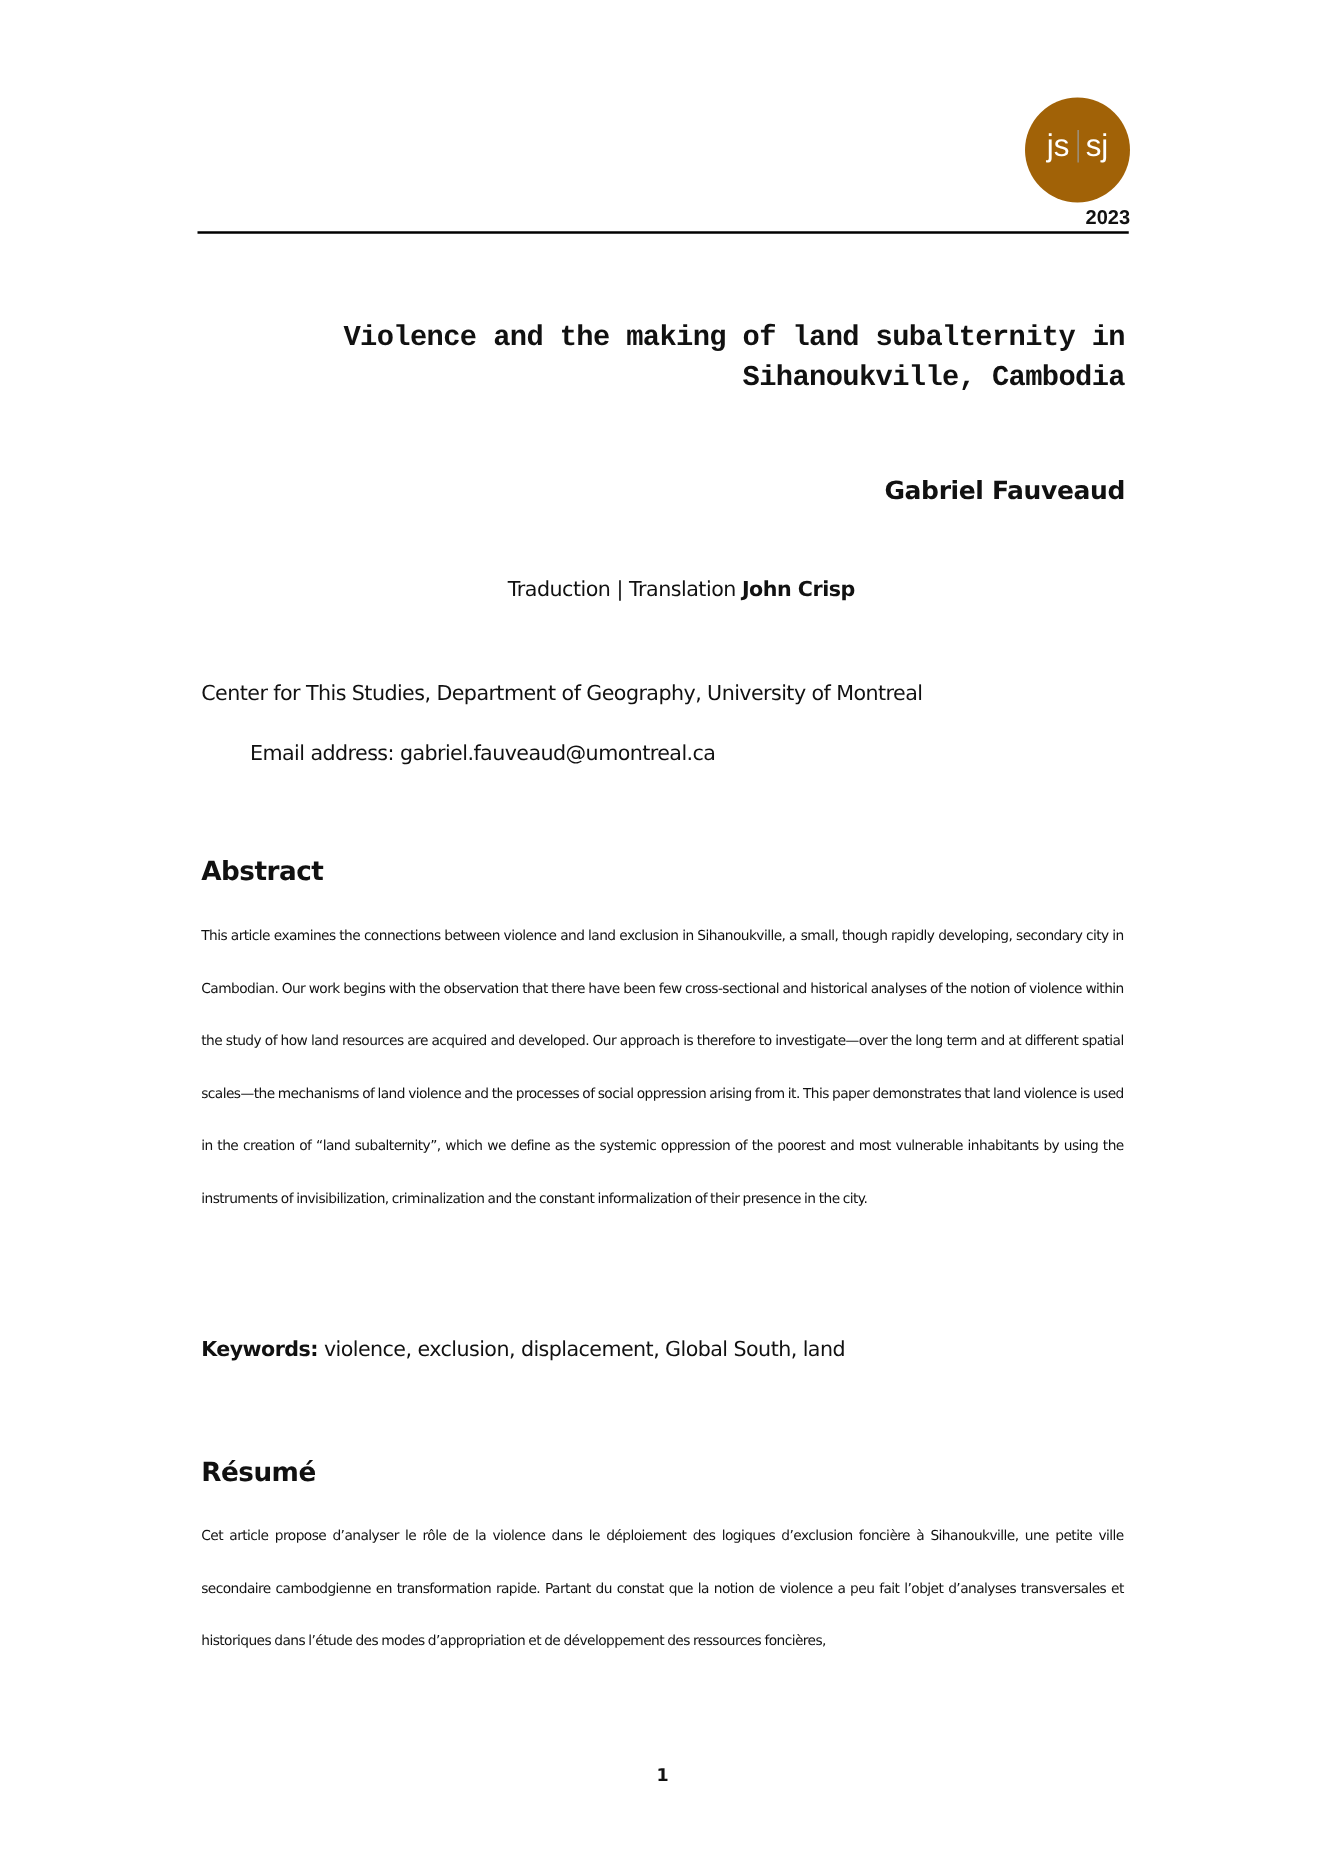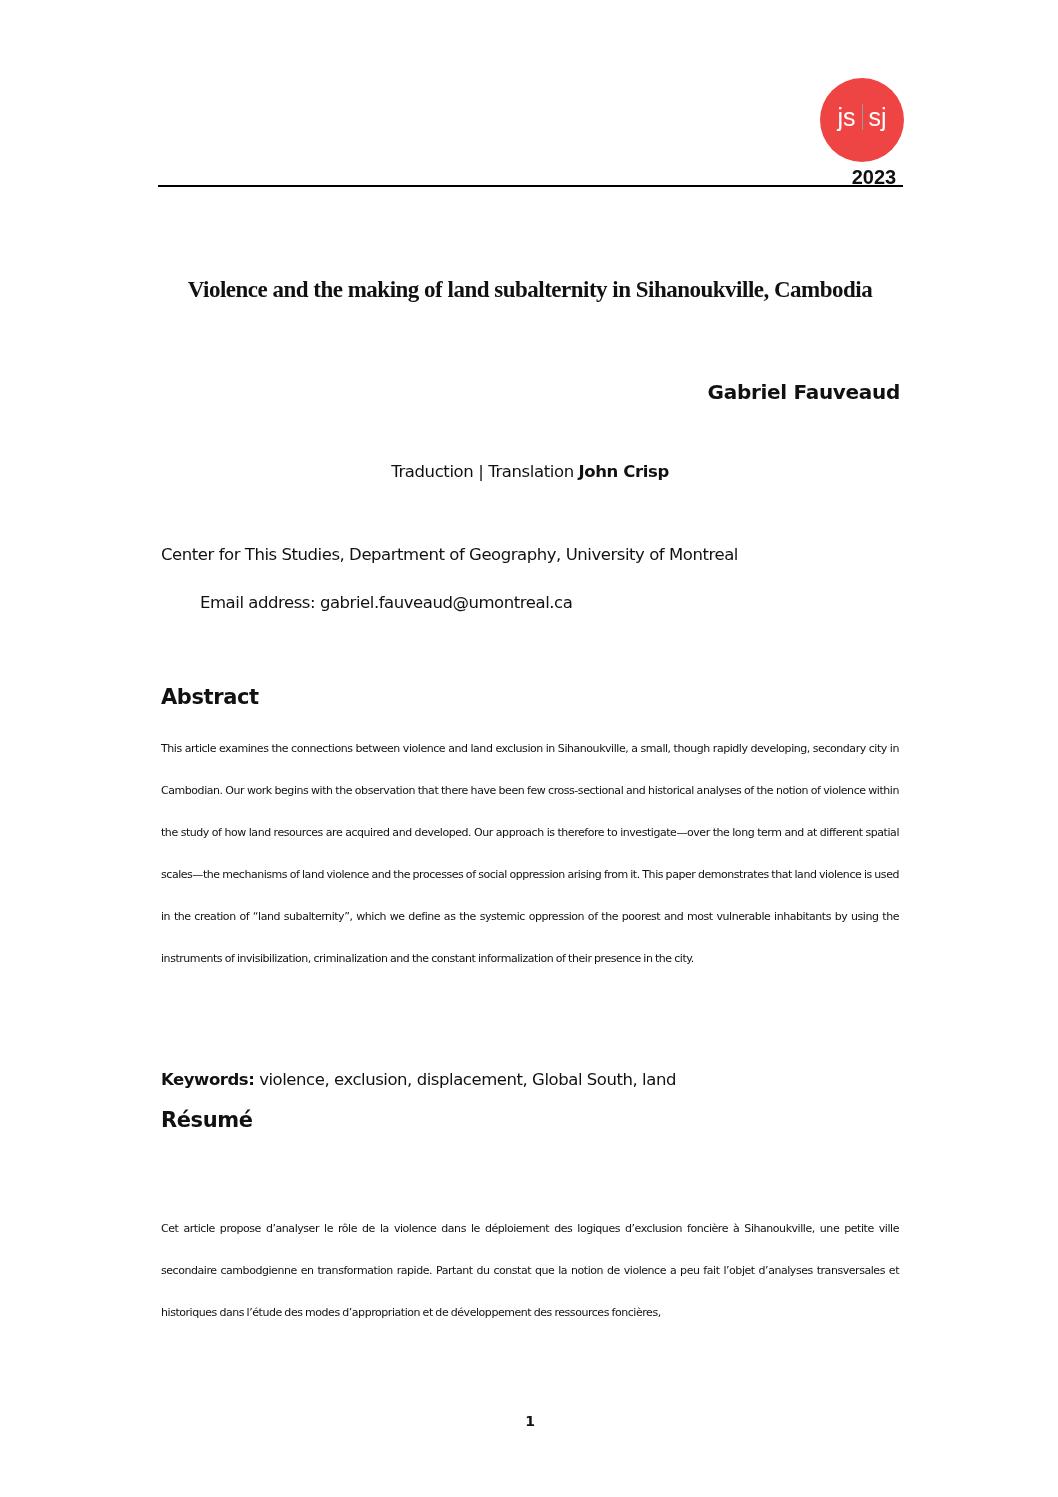--- a/index.html
+++ b/index.html
@@ -2,45 +2,44 @@
 <html><head>
   <meta charset="utf-8">
   <style>
     html, body { margin: 0; padding: 0; background: #ffffff; }
     body {
       width: 1058px; height: 1497px; position: relative; overflow: hidden;
       font-family: "DejaVu Sans", sans-serif; color: #111111;
     }
     .logo {
       position: absolute; left: 820px; top: 78px; width: 84px; height: 84px;
-      border-radius: 50%; background: #ef4444;
+      border-radius: 50%; background: #a16207;
       display: flex; align-items: center; justify-content: center;
     }
     .logo-text {
       color: #ffffff; font-family: "Liberation Sans", sans-serif; font-size: 25px;
       letter-spacing: 0px; display: flex; align-items: center; margin-top: -6px;
     }
     .logo-sep { display: inline-block; width: 1px; height: 26px; background: #9a9a9a; margin: 0 6px; }
     .year {
-      position: absolute; left: 844px; top: 166px; width: 60px; text-align: center;
-      font-family: "Liberation Sans", sans-serif; font-size: 20px; font-weight: bold; color: #111;
+      position: absolute; left: 844px; top: 166px; width: 60px; text-align: right;
+      font-family: "Liberation Sans", sans-serif; font-size: 16px; font-weight: bold; color: #111;
     }
     .header-rule { position: absolute; left: 158px; top: 185px; width: 745px; height: 2px; background: #000; }
     .title {
-      position: absolute; left: 160px; top: 254px; width: 740px; text-align: center;
-      font-family: Liberation Serif, serif; font-weight: bold; font-size: 23px; line-height: 32px;
+      position: absolute; left: 160px; top: 254px; width: 740px; text-align: right;
+      font-family: Liberation Mono, monospace; font-weight: bold; font-size: 23px; line-height: 32px;
       letter-spacing: -0.5px;
-      margin-top: 20px;
     }
     .author {
       position: absolute; left: 160px; top: 380px; width: 740px; text-align: right;
       font-weight: bold; font-size: 20px; letter-spacing: -0.3px;
     }
     .translation {
-      position: absolute; left: 160px; top: 462px; width: 740px; text-align: center;
+      position: absolute; left: 175px; top: 462px; width: 740px; text-align: center;
       font-size: 16.5px; letter-spacing: -0.4px;
     }
     .translation b { font-weight: bold; }
     .affil { position: absolute; left: 161px; top: 545px; font-size: 16.5px; letter-spacing: -0.45px; }
     .email { position: absolute; left: 161px; top: 593px; font-size: 16.5px; letter-spacing: -0.45px; margin-left: 39px; }
     .section-heading {
       position: absolute; left: 161px; font-weight: bold; font-size: 21px; letter-spacing: -0.4px;
     }
     .para {
       position: absolute; left: 161px; width: 738px; font-size: 11px; line-height: 42px;
@@ -75,16 +74,16 @@
 <div class="affil">Center for This Studies, Department of Geography, University of Montreal</div>
 <div class="email">Email address: gabriel.fauveaud@umontreal.ca</div>
 
 <div class="section-heading" style="top:685px;">Abstract</div>
 <div class="para" style="top:728px;">This article examines the connections between violence and land exclusion in Sihanoukville, a small, though rapidly developing, secondary city in Cambodian. Our work begins with the observation that there have been few cross-sectional and historical analyses of the notion of violence within the study of how land resources are acquired and developed. Our approach is therefore to investigate—over the long term and at different spatial scales—the mechanisms of land violence and the processes of social oppression arising from it. This paper demonstrates that land violence is used in the creation of “land subalternity”, which we define as the systemic oppression of the poorest and most vulnerable inhabitants by using the instruments of invisibilization, criminalization and the constant informalization of their presence in the city.</div>
 
 <div class="keywords">
   <b>Keywords:</b><span> violence, exclusion, displacement, Global South, land</span>
 </div>
 
-<div class="section-heading" style="top:1108px;">Résumé</div>
+<div class="section-heading" style="top:1166px;">Résumé</div>
 <div class="para" style="top:1208px;">Cet article propose d’analyser le rôle de la violence dans le déploiement des logiques d’exclusion foncière à Sihanoukville, une petite ville secondaire cambodgienne en transformation rapide. Partant du constat que la notion de violence a peu fait l’objet d’analyses transversales et historiques dans l’étude des modes d’appropriation et de développement des ressources foncières,</div>
 
 <div class="page-num">1</div>
 
 </body></html>

